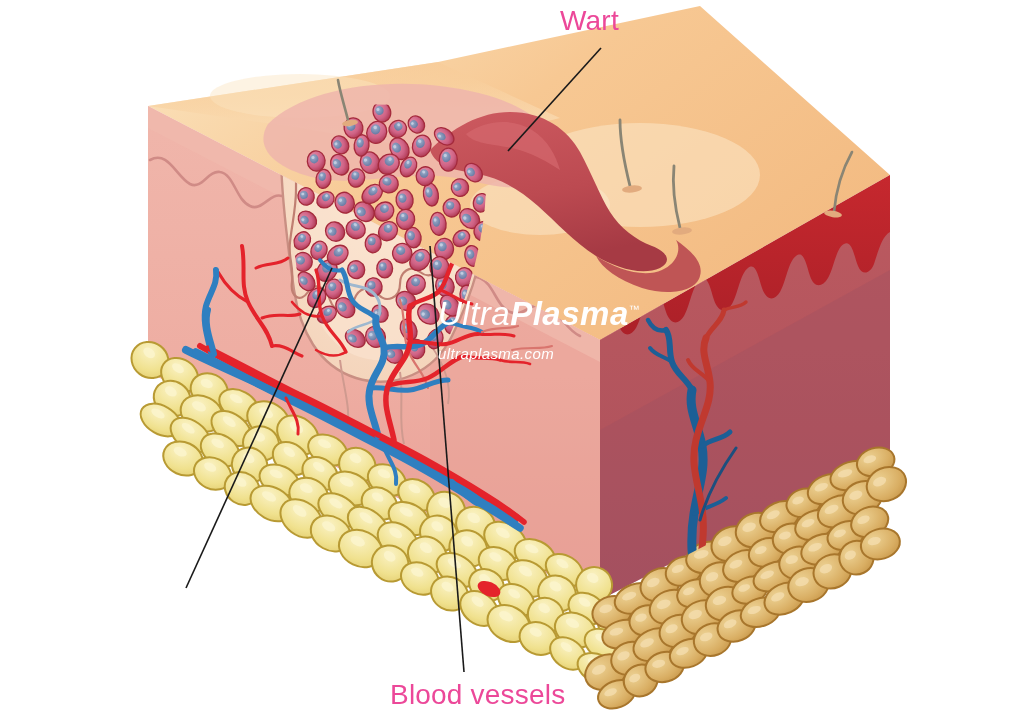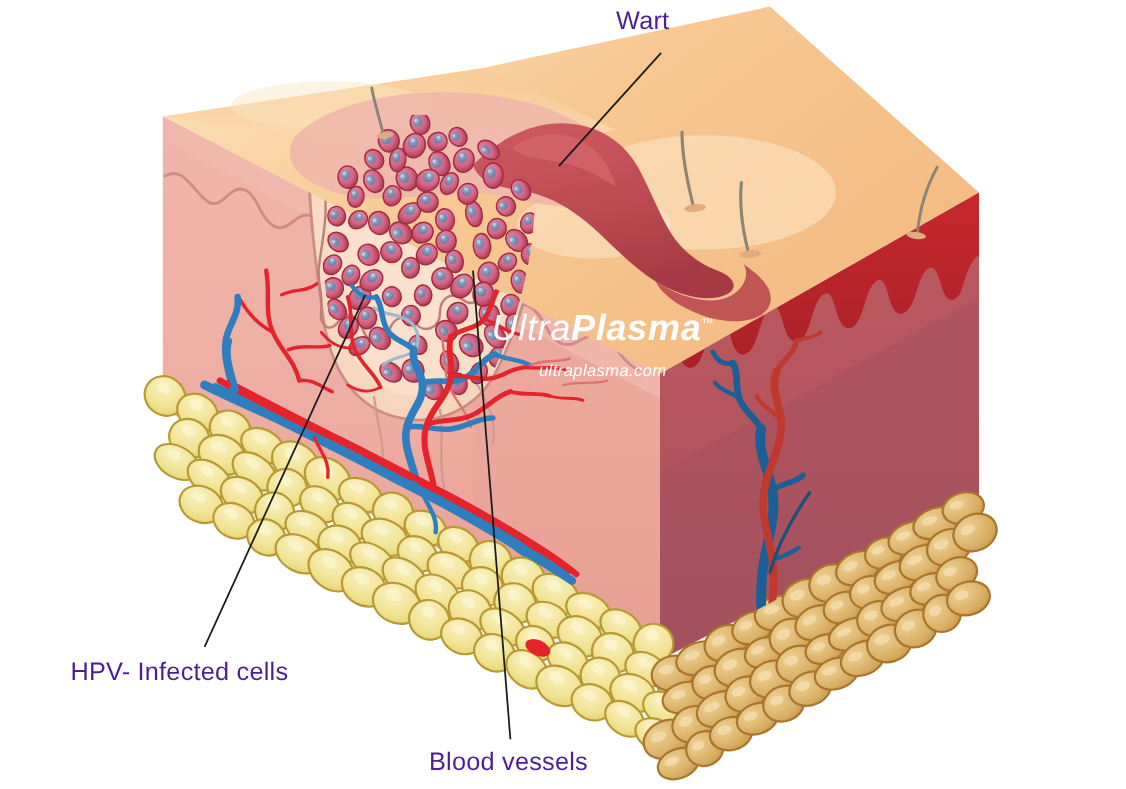--- a/index.html
+++ b/index.html
@@ -1,26 +1,26 @@
 <!DOCTYPE html>
 <html><head>
 <meta charset="utf-8">
 <title>Wart Skin Cross-Section Illustration</title>
 <style>
   html,body{margin:0;padding:0;background:#ffffff;}
   body{width:1024px;height:717px;overflow:hidden;
        font-family:"Liberation Sans", sans-serif;}
   #stage{position:relative;width:1024px;height:717px;background:#fff;}
   #art{position:absolute;left:0;top:0;width:1024px;height:717px;}
-  .lbl{position:absolute;color:#4c1d95;font-size:23px;letter-spacing:.2px;
+  .lbl{position:absolute;color:#ec4899;font-size:28px;letter-spacing:.2px;
        font-family:"Liberation Sans", sans-serif;white-space:nowrap;}
   #lbl-wart{left:560px;top:5px;}
   #lbl-hpv{left:64px;top:597px;}
   #lbl-vessels{left:390px;top:679px;}
-  #wm{position:absolute;left:438px;top:281px;width:220px;text-align:center;
+  #wm{position:absolute;left:438px;top:297px;width:220px;
       pointer-events:none;}
   #wm .wm-main{font-size:33px;font-style:italic;color:#ffffff;line-height:1;
       font-family:"Liberation Sans", sans-serif;letter-spacing:.5px;position:relative;
       display:inline-block;}
   #wm .wm-main b{font-weight:bold;font-style:italic;}
   #wm .wm-main span.tm{font-size:11px;vertical-align:super;font-style:normal;}
   #wm .wm-sub{font-size:15px;font-style:italic;color:#ffffff;margin-top:15px;
       letter-spacing:.4px;}
 </style>
 </head>
@@ -1120,16 +1120,15 @@
         <line x1="464" y1="672" x2="430" y2="246"></line>
       </g>
   </svg>
 
   <div id="wm">
     <div class="wm-main"><span>Ultra</span><b>Plasma</b><span class="tm">™</span></div>
     <div class="wm-sub">ultraplasma.com</div>
   </div>
 
   <div class="lbl" id="lbl-wart" style="left: 560px; top: 5px;">Wart</div>
-  <div class="lbl" id="lbl-hpv" style="left: 64px; top: 597px;">HPV- Infected cells</div>
   <div class="lbl" id="lbl-vessels" style="left: 390px; top: 679px;">Blood vessels</div>
 
 </div>
 
 </body></html>

